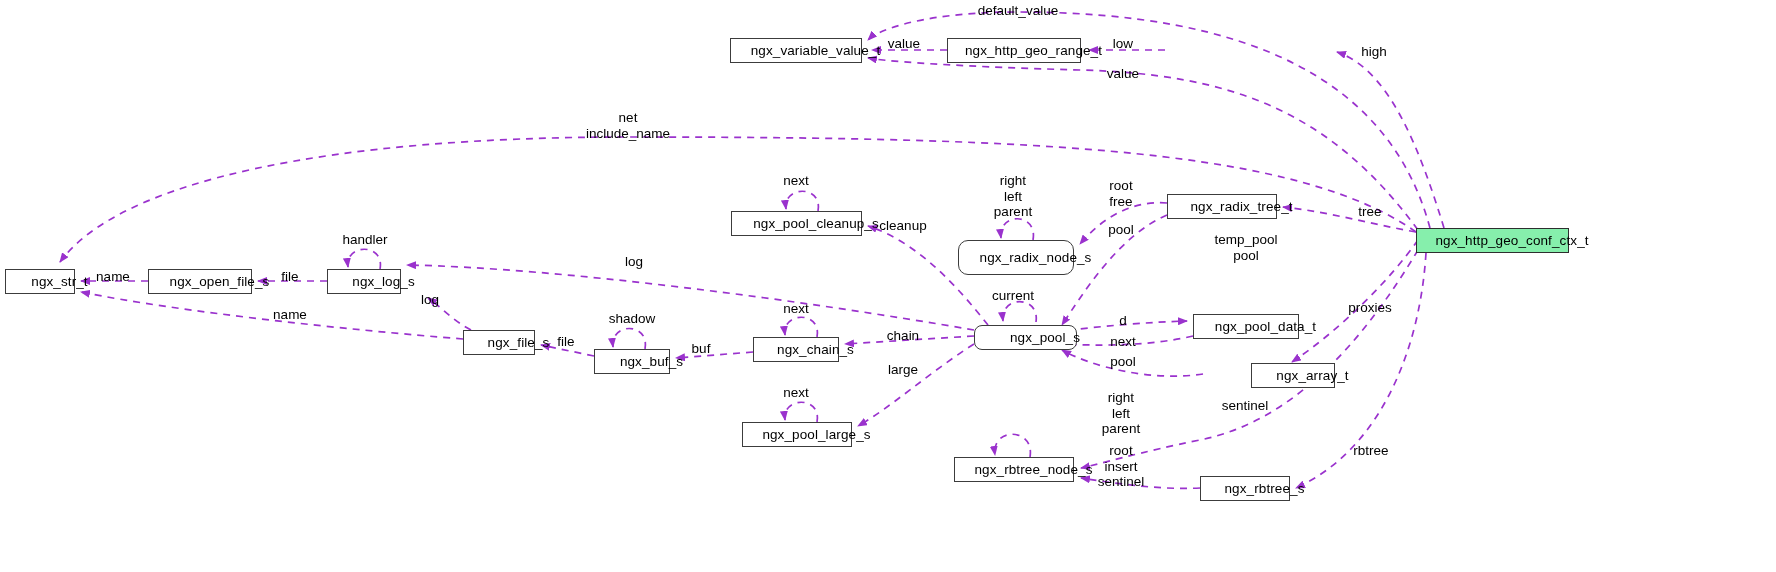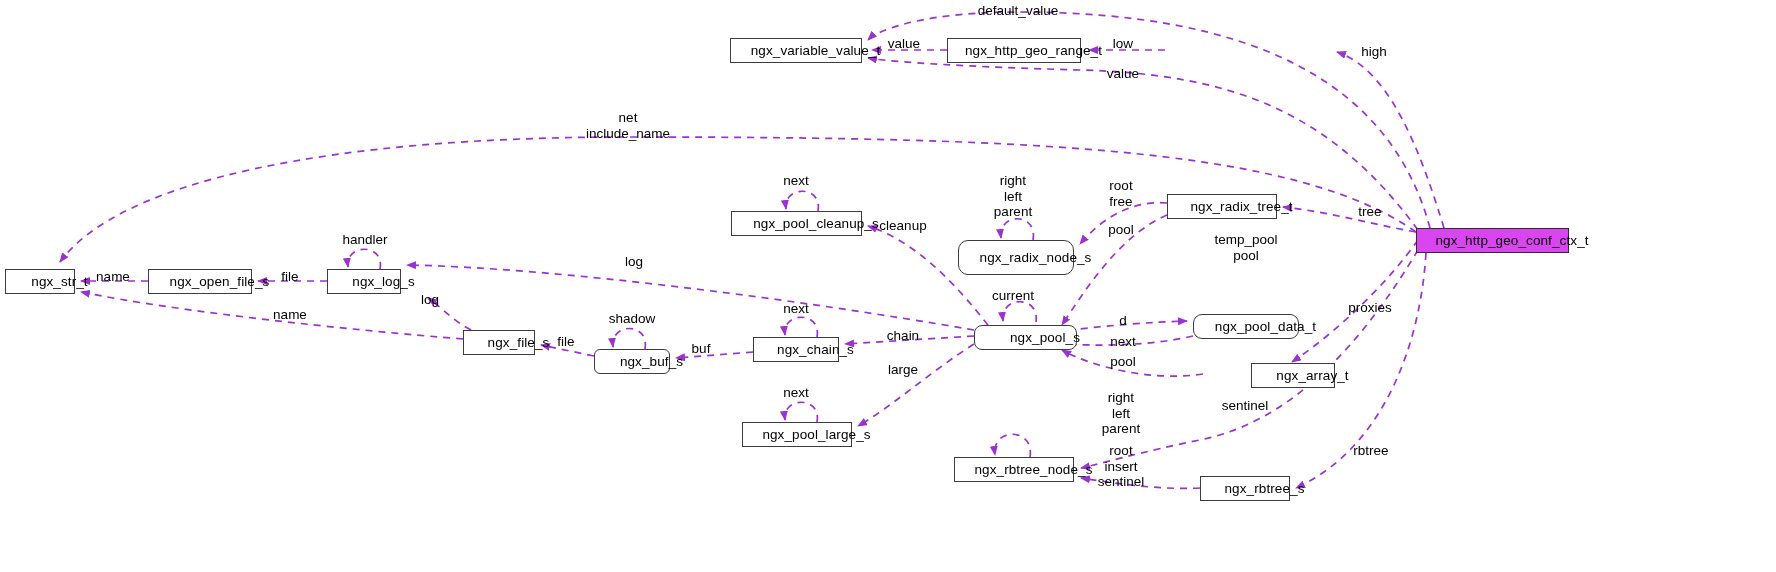--- a/index.html
+++ b/index.html
@@ -21,21 +21,21 @@
     font-size:13.5px;
     line-height:1;
     display:flex;
     align-items:center;
     justify-content:center;
     white-space:nowrap;
     letter-spacing:0.1px;
     padding-left:39px;
   }
   .node-box.focus{
-    background:#d946ef;
+    background:#86efac;
     border-color:#2e2e2e;
   }
   .edge-label{
     position:absolute;
     font-size:13.5px;
     color:#000000;
     white-space:pre;
     text-align:center;
     line-height:15.6px;
     transform:translate(-50%,0);
@@ -122,29 +122,29 @@
       <path d="M471,330 C452,320 440,306 428,298"></path>
 
       <path d="M463,339 C350,330 180,312 81,292"></path>
     </g>
   </svg>
 
   <div class="node-box" style="left:5px;top:269px;width:70px;height:25px;">ngx_str_t</div>
   <div class="node-box" style="left:148px;top:269px;width:104px;height:25px;">ngx_open_file_s</div>
   <div class="node-box" style="left:327px;top:269px;width:74px;height:25px;">ngx_log_s</div>
   <div class="node-box" style="left:463px;top:330px;width:72px;height:25px;">ngx_file_s</div>
-  <div class="node-box" style="left:594px;top:349px;width:76px;height:25px;border-radius:6px;">ngx_buf_s</div>
+  <div class="node-box" style="left:594px;top:349px;width:76px;height:25px;">ngx_buf_s</div>
   <div class="node-box" style="left:753px;top:337px;width:86px;height:25px;">ngx_chain_s</div>
   <div class="node-box" style="left:731px;top:211px;width:131px;height:25px;">ngx_pool_cleanup_s</div>
   <div class="node-box" style="left:742px;top:422px;width:110px;height:25px;">ngx_pool_large_s</div>
   <div class="node-box" style="left:958px;top:240px;width:116px;height:35px;border-radius:10px;">ngx_radix_node_s</div>
   <div class="node-box" style="left:974px;top:325px;width:103px;height:25px;border-radius:8px;">ngx_pool_s</div>
   <div class="node-box" style="left:954px;top:457px;width:120px;height:25px;">ngx_rbtree_node_s</div>
   <div class="node-box" style="left:1167px;top:194px;width:110px;height:25px;">ngx_radix_tree_t</div>
-  <div class="node-box" style="left:1193px;top:314px;width:106px;height:25px;border-radius:9px;">ngx_pool_data_t</div>
+  <div class="node-box" style="left:1193px;top:314px;width:106px;height:25px;">ngx_pool_data_t</div>
   <div class="node-box" style="left:1203px;top:363px;width:84px;height:25px;margin-left:48px;">ngx_array_t</div>
   <div class="node-box" style="left:1200px;top:476px;width:90px;height:25px;">ngx_rbtree_s</div>
   <div class="node-box" style="left:730px;top:38px;width:132px;height:25px;">ngx_variable_value_t</div>
   <div class="node-box" style="left:947px;top:38px;width:134px;height:25px;">ngx_http_geo_range_t</div>
   <div class="node-box focus" style="left:1416px;top:228px;width:153px;height:25px;">ngx_http_geo_conf_ctx_t</div>
 
   <div class="edge-label" style="left:1018px;top:3px;">default_value</div>
   <div class="edge-label" style="left:904px;top:36px;">value</div>
   <div class="edge-label" style="left:1123px;top:36px;">low</div>
   <div class="edge-label" style="left:1374px;top:44px;">high</div>

